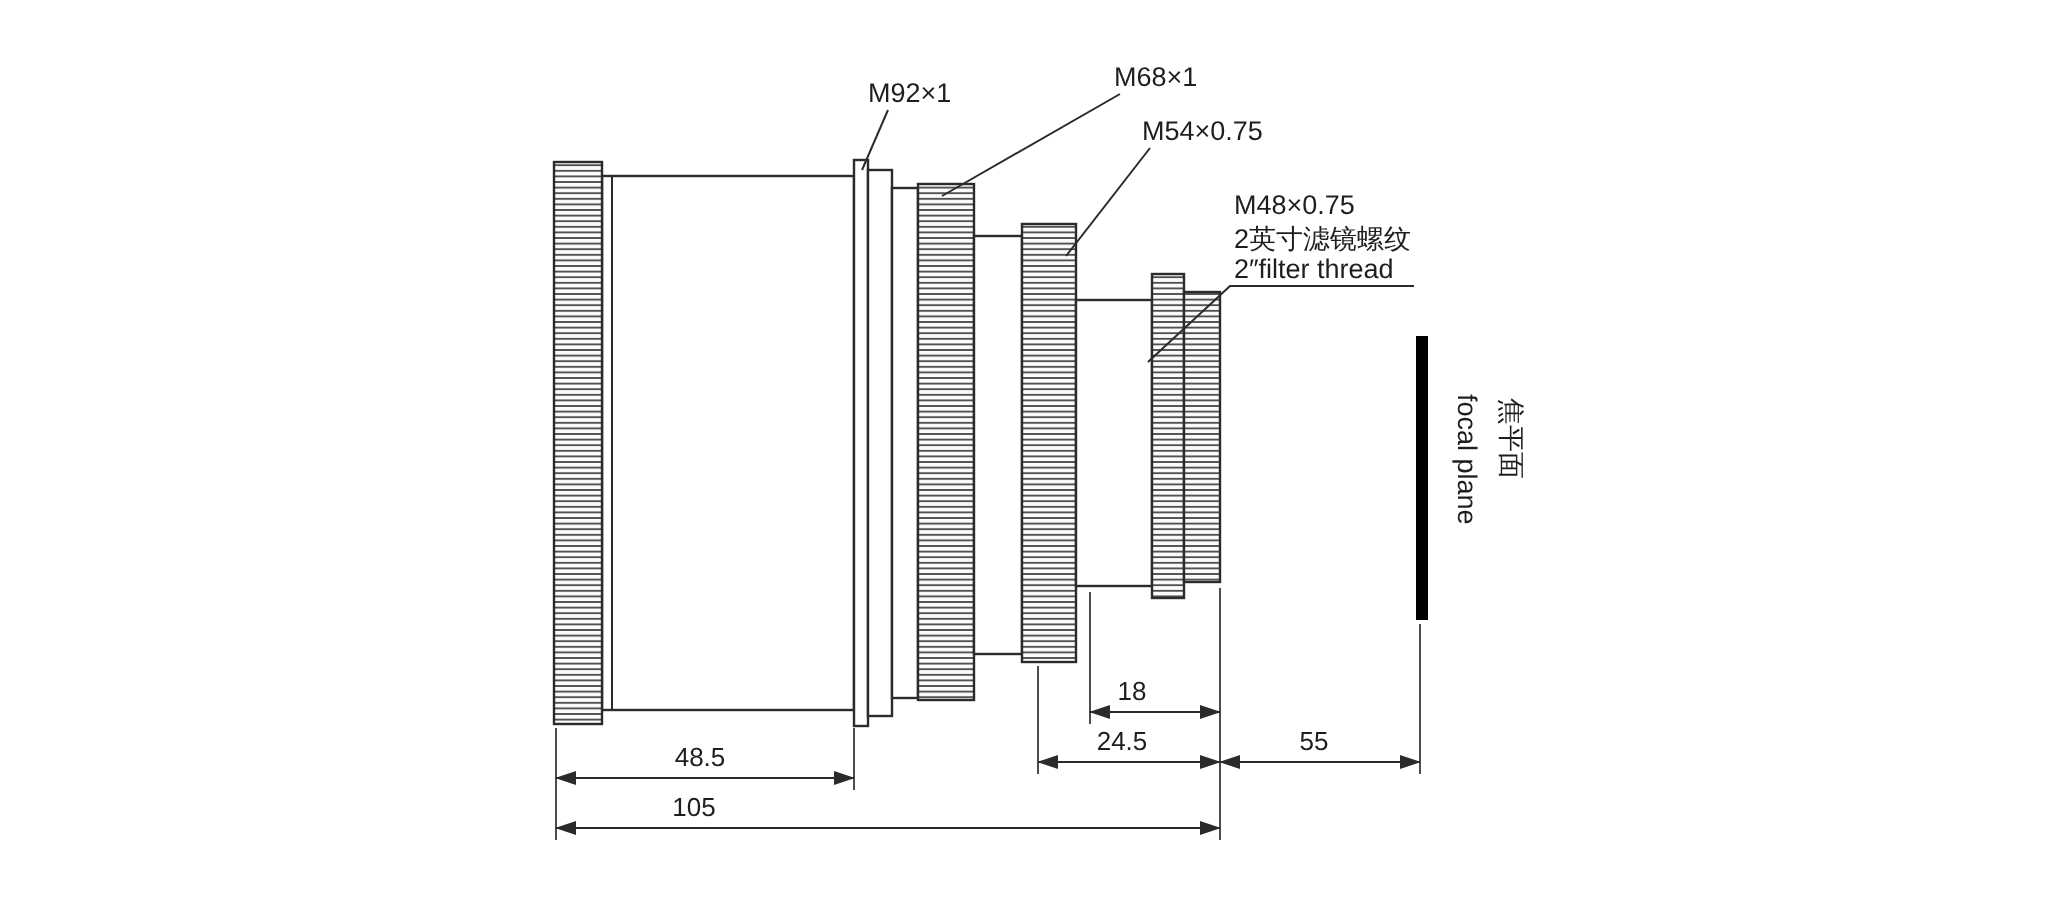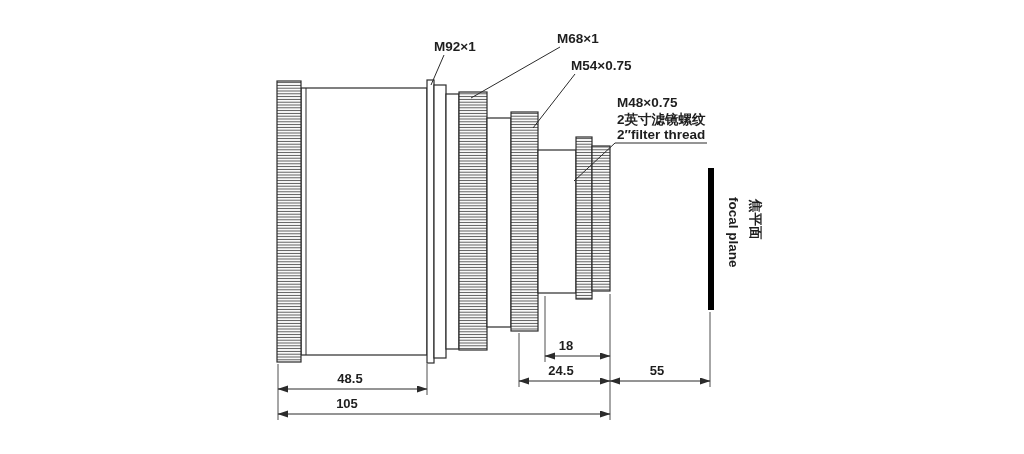--- a/index.html
+++ b/index.html
@@ -2,21 +2,20 @@
 <html><head>
 <meta charset="utf-8">
 <style>
   html,body{margin:0;padding:0;background:#ffffff;}
   .canvas{
     position:relative;
     width:1024px;height:454px;
     background:#ffffff;
     font-family:"Liberation Sans", sans-serif;
     overflow:hidden;
-    font-weight:bold;
   }
   svg{display:block;}
   text{
     font-family:"Liberation Sans", sans-serif;
     fill:#1e1e1e;
   }
   .lbl{font-size:13.5px;}
   .dim{font-size:13px;}
   .outline{fill:#ffffff;stroke:#2b2b2b;stroke-width:1.2;}
   .knurl{fill:url(#knurlPat);stroke:#2b2b2b;stroke-width:1.2;}

